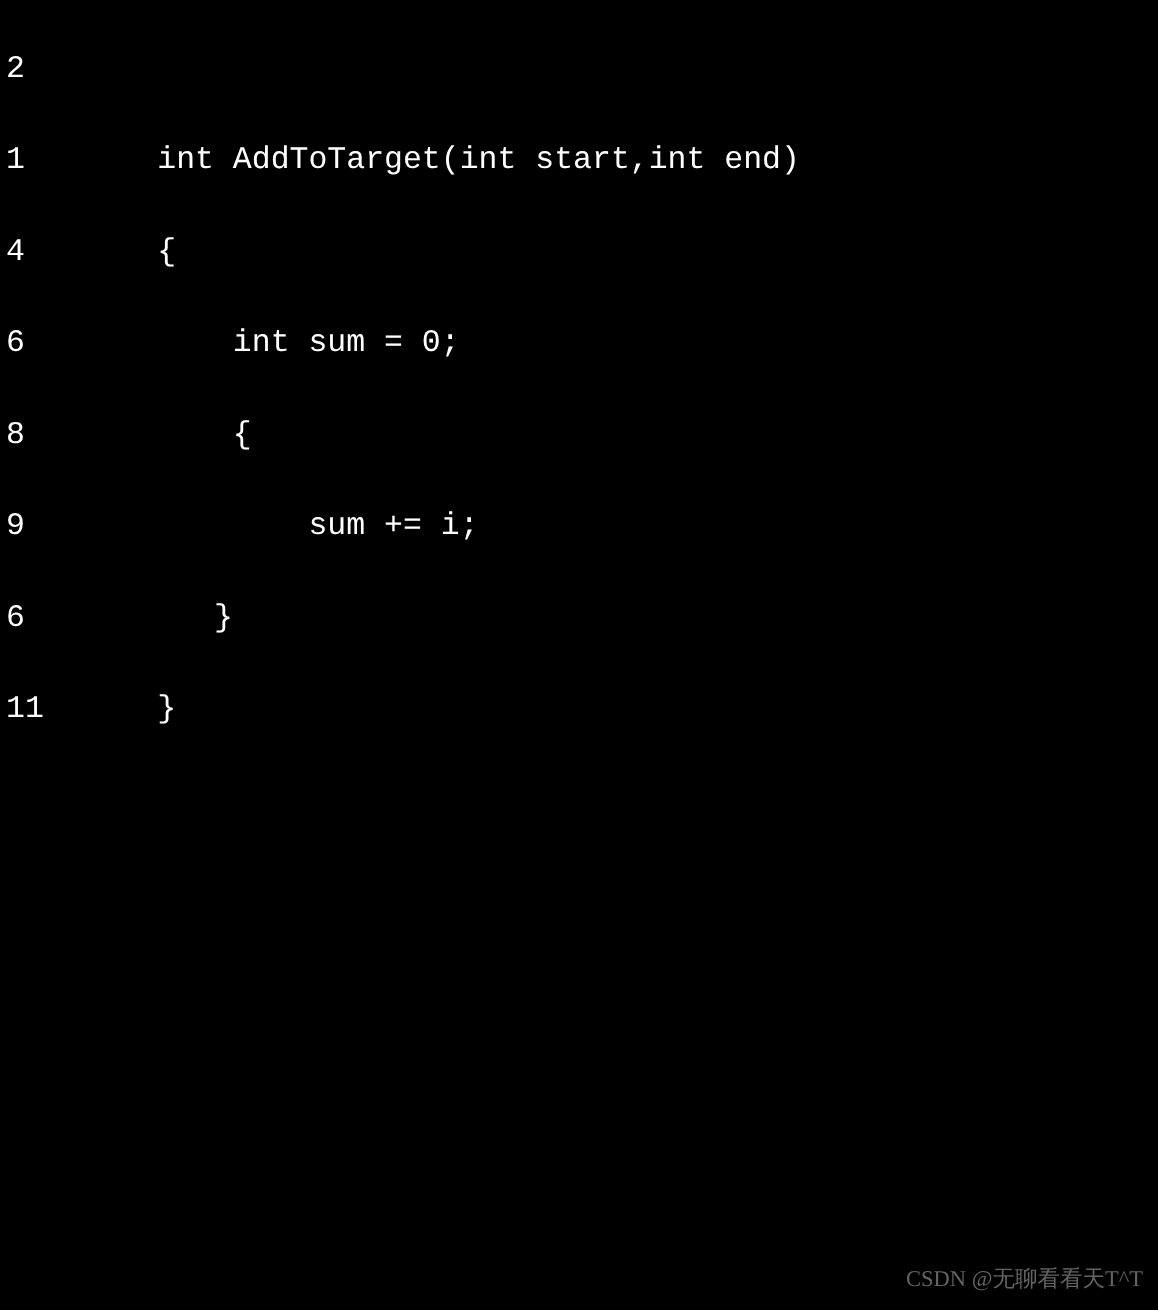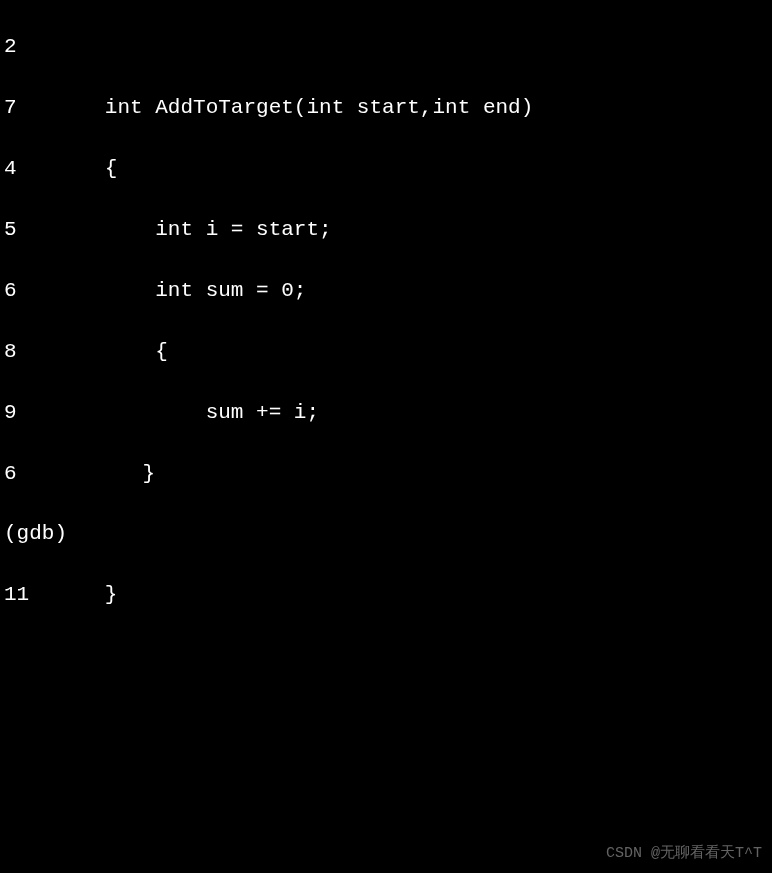--- a/index.html
+++ b/index.html
@@ -21,36 +21,34 @@
     }
     .line {
       display: block;
     }
     .watermark {
       position: absolute;
       bottom: 8px;
       right: 10px;
       color: rgba(180,180,180,0.55);
       font-size: 15px;
-      font-family: Liberation Mono, monospace;
+      font-family: Liberation Serif, serif;
     }
   </style>
 </head>
 <body>
 
 <div class="terminal">
 <span class="line">2</span>
-<span class="line">7       int AddToTarget(int start,int end)</span>
+<span class="line">1       int AddToTarget(int start,int end)</span>
 <span class="line">4       {</span>
-<span class="line">5           int i = start;</span>
 <span class="line">6           int sum = 0;</span>
 <span class="line">8           {</span>
 <span class="line">9               sum += i;</span>
 <span class="line">6          }</span>
-<span class="line">(gdb) </span>
 <span class="line">11      }</span>
 
 
 
 
 
 
 
 
 

